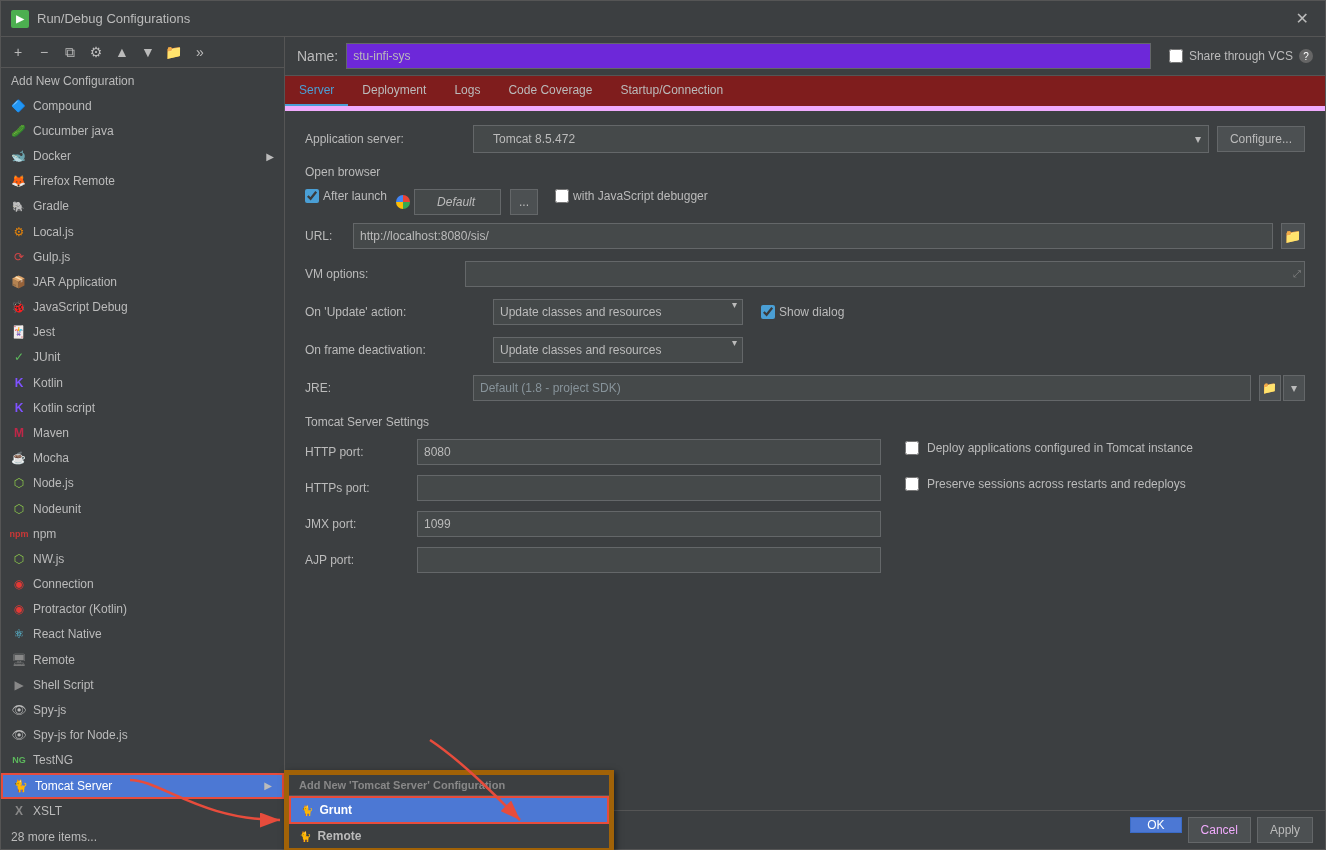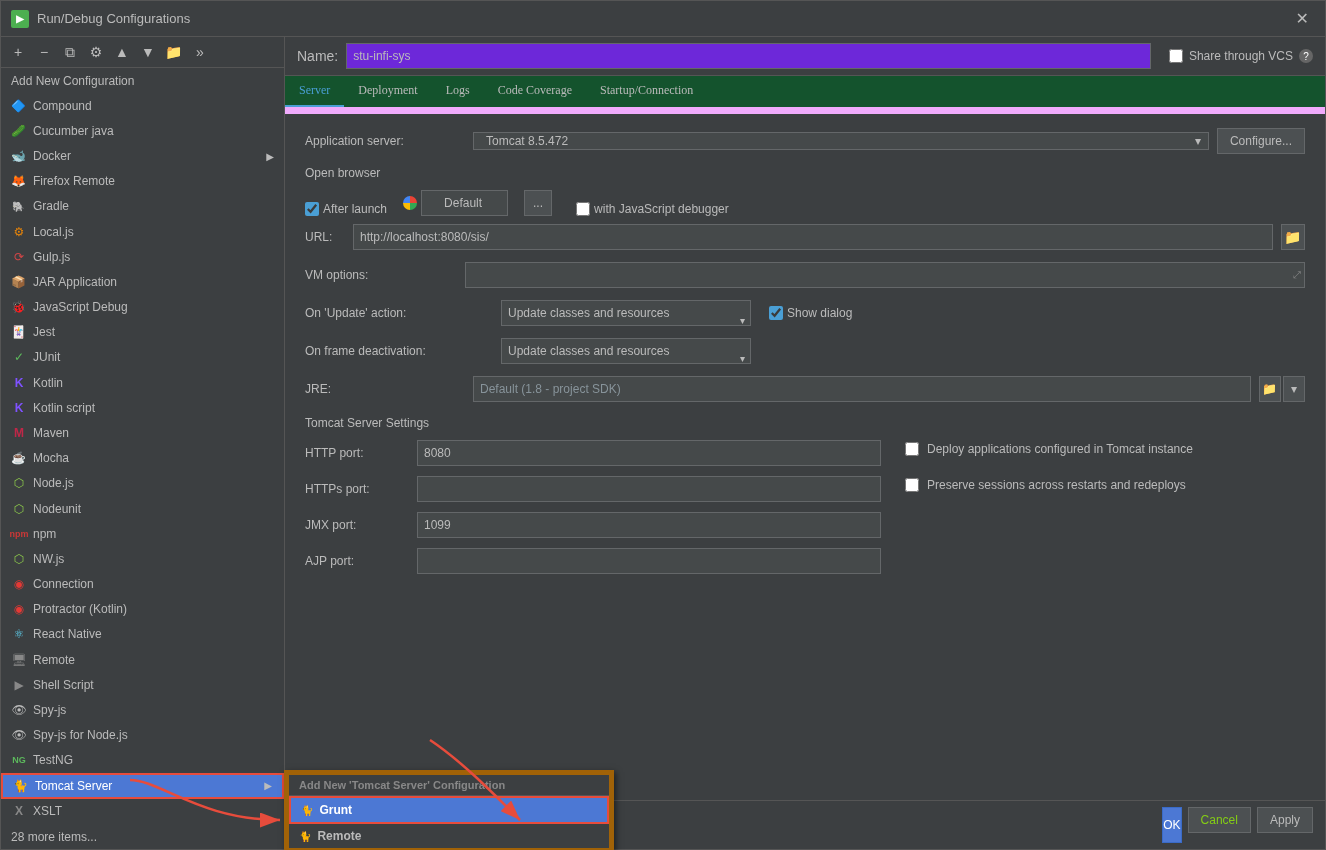--- a/index.html
+++ b/index.html
@@ -157,24 +157,23 @@
     .share-vcs-area {
       display: flex;
       align-items: center;
       gap: 6px;
       margin-left: 10px;
     }
 
     
     .tabs-bar {
       display: flex;
-      border-bottom: 7px solid #f0abfc;
-      background: #14532d;
+      border-bottom: 5px solid #f0abfc;
+      background: #7f1d1d;
       flex-shrink: 0;
-      font-family: Liberation Serif, serif;
     }
 
     .tab {
       padding: 7px 14px;
       cursor: pointer;
       font-size: 12px;
       color: #bbbbbb;
       border-bottom: 2px solid transparent;
     }
     .tab.active {
@@ -208,22 +207,22 @@
       color: #bbbbbb;
       font-size: 12px;
       flex-shrink: 0;
     }
 
     .app-server-select {
       flex: 1;
       background: #45494a;
       border: 1px solid #646769;
       color: #bbbbbb;
-      height: 18px;
-      padding: 0 12px;
+      height: 28px;
+      padding: 0 19px;
       font-size: 12px;
       outline: none;
       appearance: none;
       cursor: pointer;
     }
 
     .select-wrapper {
       flex: 1;
       position: relative;
       display: flex;
@@ -254,22 +253,22 @@
       margin-bottom: 10px;
       font-weight: normal;
     }
 
     .open-browser-section {
       margin-bottom: 12px;
     }
 
     .open-browser-row {
       display: flex;
-      align-items: flex-end;
-      gap: 16px;
+      align-items: flex-start;
+      gap: 9px;
       margin-bottom: 8px;
     }
 
     .checkbox-label {
       display: flex;
       align-items: center;
       gap: 4px;
       cursor: pointer;
     }
 
@@ -287,20 +286,21 @@
     .browser-select {
       background: #45494a;
       border: 1px solid #646769;
       color: #bbbbbb;
       height: 26px;
       padding: 0 24px 0 6px;
       font-size: 12px;
       appearance: none;
       cursor: pointer;
       outline: none;
+      font-style: italic;
     }
 
     .dots-btn {
       background: #4c5052;
       border: 1px solid #646769;
       color: #bbbbbb;
       height: 26px;
       width: 28px;
       font-size: 12px;
       cursor: pointer;
@@ -449,30 +449,30 @@
 
     .bottom-buttons {
       display: flex;
       gap: 6px;
     }
 
     .ok-btn {
       background: #4c78d4;
       border: 1px solid #3a6bc7;
       color: white;
-      height: 36px;
-      padding: 0 0;
+      height: 16px;
+      padding: 0 16px;
       font-size: 12px;
       cursor: pointer;
     }
 
     .cancel-btn {
       background: #4c5052;
       border: 1px solid #646769;
-      color: #84cc16;
+      color: #f0abfc;
       height: 26px;
       padding: 0 12px;
       font-size: 12px;
       cursor: pointer;
     }
 
     .apply-btn {
       background: #4c5052;
       border: 1px solid #646769;
       color: #bbbbbb;
@@ -576,22 +576,21 @@
       top: 50%;
       transform: translateY(-50%);
       color: #888;
       font-size: 10px;
       cursor: pointer;
     }
 
     .select-with-arrow {
       position: relative;
       display: inline-flex;
-      align-items: flex-end;
-      margin-left: 8px;
+      align-items: flex-start;
     }
     .select-with-arrow::after {
       content: "▾";
       position: absolute;
       right: 6px;
       pointer-events: none;
       color: #bbbbbb;
       font-size: 10px;
     }
 

